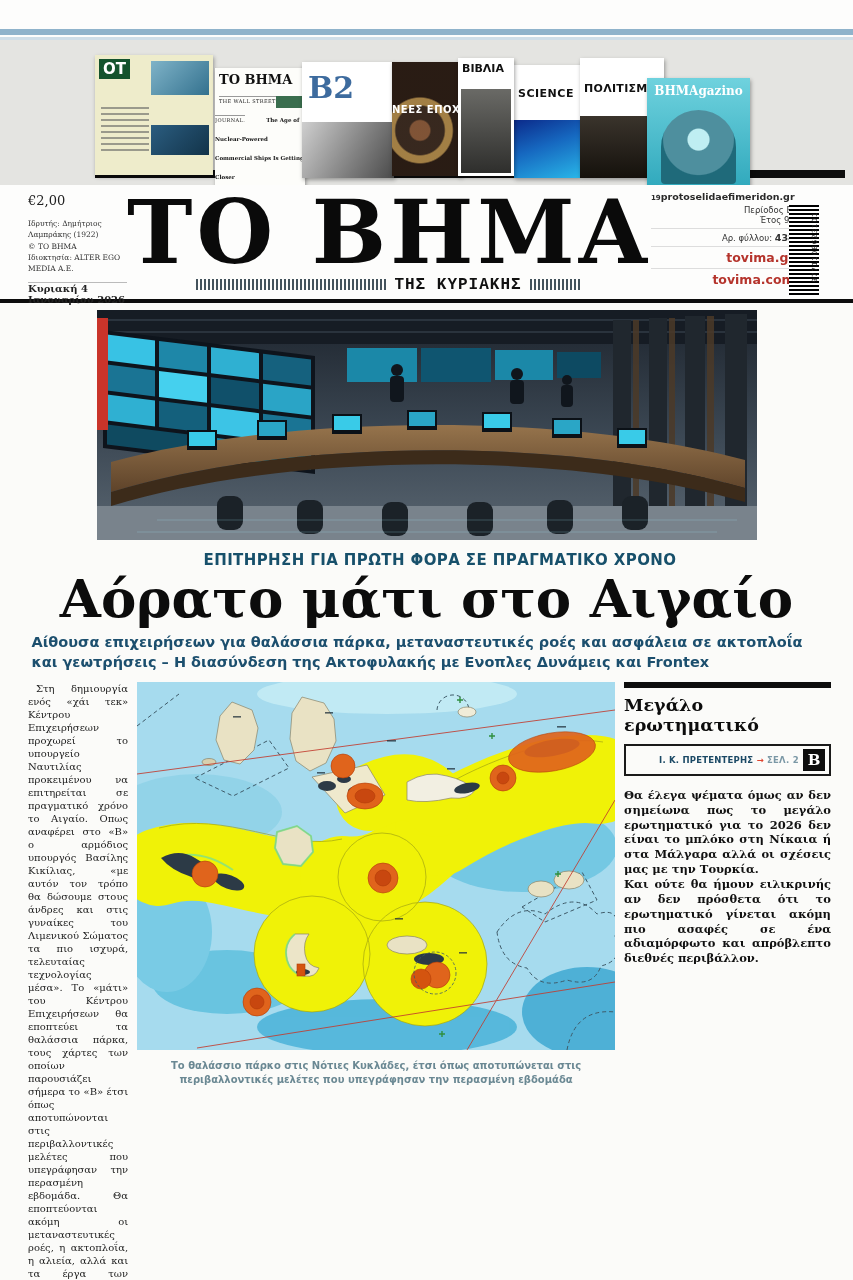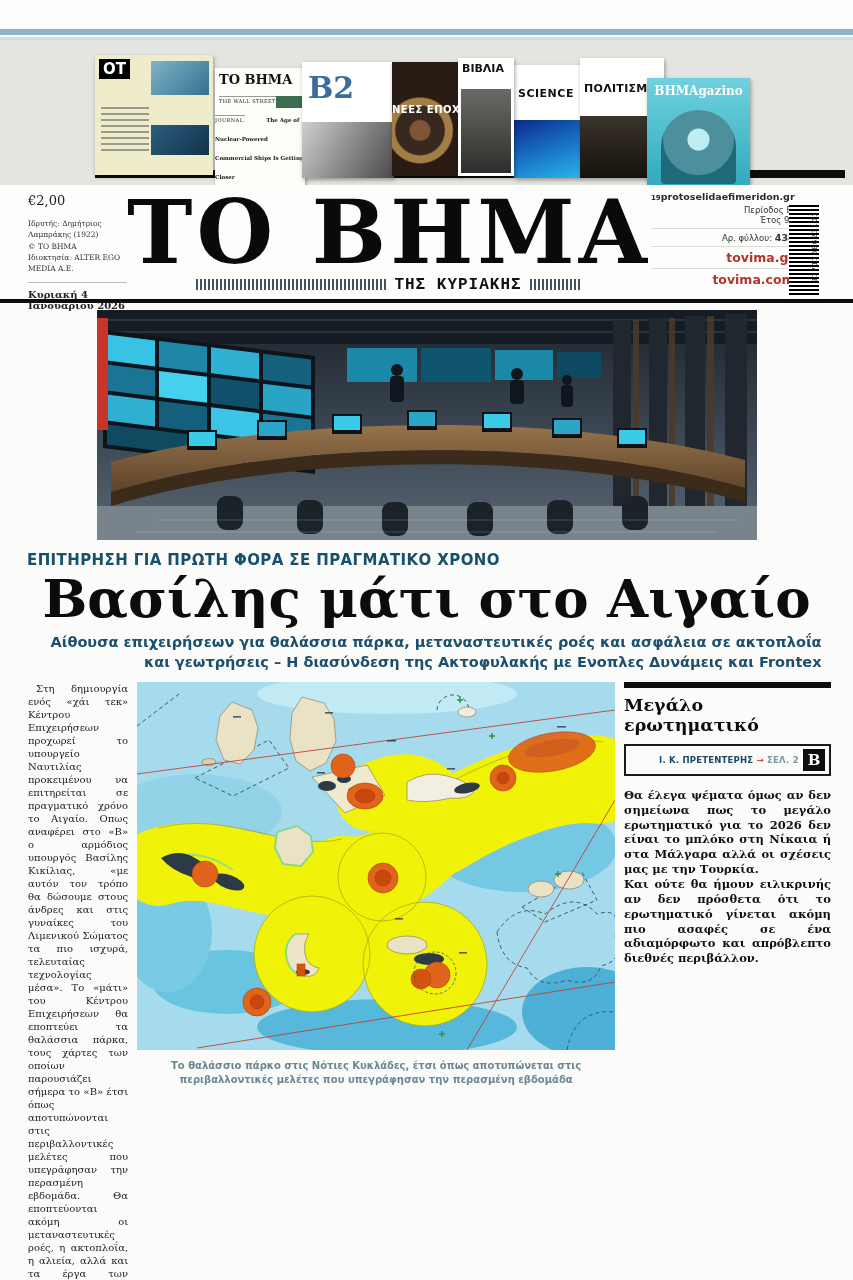--- a/index.html
+++ b/index.html
@@ -8,21 +8,21 @@
 
   
   .topband { position:relative; height:185px; background:#fdfdfc; }
   .blue-rule  { position:absolute; top:29px; left:0; width:100%; height:6px; background:#8fb3cb; }
   .blue-rule2 { position:absolute; top:37px; left:0; width:100%; height:3px; background:#cfdee8; }
   .gray-area  { position:absolute; top:40px; left:0; width:100%; height:145px; background:#e4e4e1; }
   .black-underbar { position:absolute; top:170px; left:95px; width:750px; height:8px; background:#0d0d0d; }
   .cover { position:absolute; box-shadow:1px 2px 4px rgba(0,0,0,.35); overflow:hidden; background:#fff; }
   .cover .ttl { display:block; font-weight:bold; white-space:nowrap; }
   .c-ot   { left:95px;  top:55px;  width:118px; height:120px; background:#eeeccb; }
-  .c-ot .ot-badge { position:absolute; left:4px; top:4px; background:#000000; color:#fff; font-size:15px; font-weight:bold; padding:1px 4px; }
+  .c-ot .ot-badge { position:absolute; left:4px; top:4px; background:#14532d; color:#fff; font-size:15px; font-weight:bold; padding:1px 4px; }
   .c-ot .ph1 { position:absolute; right:4px; top:6px;  width:58px; height:34px; background:linear-gradient(135deg,#7fb3c8,#33718e); }
   .c-ot .ph2 { position:absolute; right:4px; top:70px; width:58px; height:30px; background:linear-gradient(135deg,#2b5d80,#123349); }
   .c-ot .ln  { position:absolute; left:6px;  top:52px; width:48px; height:44px; background:repeating-linear-gradient(#9a9a8c 0 2px,transparent 2px 6px); }
   .c-wsj  { left:215px; top:68px;  width:90px;  height:120px; background:#fdfdfa; }
   .c-wsj .ttl { font-family:"DejaVu Serif",serif; font-size:13px; color:#111; margin:4px 4px 1px; }
   .c-wsj .sub { font-family:"DejaVu Serif",serif; font-size:5px; letter-spacing:.4px; color:#222; margin:0 4px; border-top:1px solid #999; padding-top:1px; }
   .c-wsj .art { margin:3px 4px; height:52px; background:linear-gradient(#bfe2ee 0 55%, #9fd08a 55% 100%); position:relative; }
   .c-wsj .art::after { content:""; position:absolute; left:18px; bottom:18px; width:38px; height:12px; background:#3a6e4e; }
   .c-wsj .cap { font-family:"DejaVu Serif",serif; font-size:5.5px; font-weight:bold; color:#111; margin:1px 4px; line-height:1.2; }
   .c-b2   { left:302px; top:62px;  width:92px;  height:116px; background:#fff; }
@@ -42,21 +42,21 @@
   .c-pol .ph { position:absolute; left:0; right:0; bottom:0; height:62px; background:linear-gradient(#3a342c,#15110c); }
   .c-mag  { left:647px; top:78px;  width:103px; height:112px; background:linear-gradient(#6fd2de,#2fa8bc); }
   .c-mag .ttl { color:#fff; font-size:12px; font-family:"DejaVu Serif",serif; text-align:center; margin-top:6px; }
   .c-mag .ph { position:absolute; left:14px; right:14px; bottom:6px; height:74px; border-radius:50% 50% 4px 4px; background:radial-gradient(circle at 50% 40%, #bfeef2 0 18%, #4e8f9e 20% 60%, #1f6a7a 62% 100%); }
 
   
   .masthead { display:flex; padding:6px 24px 0 28px; height:118px; border-bottom:4px solid #0d0d0d; background:#fdfdfc; position:relative; }
   .mh-left { width:168px; font-family:"DejaVu Serif",serif; color:#222; }
   .price { font-size:13px; margin:2px 0 10px; }
   .mh-small { font-size:7.5px; line-height:1.5; color:#333; }
-  .mh-date { font-size:10px; font-weight:bold; border-top:1px solid #bbb; margin-top:8px; padding-top:6px; }
+  .mh-date { font-size:10px; font-weight:bold; border-top:1px solid #bbb; margin-top:8px; }
   .mh-center { flex:1; text-align:center; position:relative; }
   .paper-title { font-family:"DejaVu Serif",serif; font-weight:bold; font-size:88px; line-height:.94; color:#0a0a0a; letter-spacing:4px; white-space:nowrap; }
   .title-row { display:flex; align-items:center; justify-content:center; gap:8px; margin-top:2px; }
   .bc-strip { height:11px; background:repeating-linear-gradient(90deg,#44535c 0 2px,transparent 2px 4px); }
   .bc-strip.w1 { width:190px; } .bc-strip.w2 { width:52px; }
   .edition { font-family:Liberation Mono, monospace; font-weight:bold; font-size:16px; color:#111; letter-spacing:1px; }
   .mh-right { width:178px; font-size:8.5px; color:#333; display:flex; }
   .mh-right-info { flex:1; text-align:right; padding-right:6px; }
   .watermark { font-weight:bold; color:#2a2a2a; font-size:9.5px; white-space:nowrap; }
   .watermark .sup { font-size:7px; }
@@ -65,23 +65,23 @@
   .site { color:#b5342c; font-weight:bold; font-size:12.5px; }
   .barcode { width:40px; position:relative; }
   .barcode .bars { position:absolute; top:14px; right:10px; width:30px; height:92px; background:repeating-linear-gradient(#000 0 2px,#fff 2px 4px); }
   .barcode .num { position:absolute; top:52px; right:-22px; transform:rotate(-90deg); font-size:7px; color:#222; letter-spacing:1px; white-space:nowrap; }
 
   
   .photo-wrap { width:660px; margin:7px auto 0; position:relative; }
   .red-flag { position:absolute; left:0; top:8px; width:11px; height:112px; background:#c9342a; }
 
   
-  .kicker { font-weight:bold; font-size:15px; color:#17506b; letter-spacing:.4px; margin-top:7px;padding-left:27px; }
+  .kicker { text-align:center; font-weight:bold; font-size:15px; color:#17506b; letter-spacing:.4px; margin-top:7px;padding-left:27px; }
   .headline { text-align:center; font-family:"DejaVu Serif",serif; font-weight:bold; font-size:53px; color:#0c0c0c; line-height:1.02; margin-top:2px; }
-  .dek { text-align:right; font-weight:bold; font-size:14.5px; color:#1c4f6e; line-height:1.35; margin:8px auto 0; width:790px; }
+  .dek { text-align:left; font-weight:bold; font-size:14.5px; color:#1c4f6e; line-height:1.35; margin:8px auto 0; width:790px; }
 
   
   .cols { display:flex; padding:10px 22px 0 28px; gap:9px; }
   .story-col { width:152px; font-family:"DejaVu Serif",serif; font-size:10px; line-height:1.3; color:#1c1c1c; text-align:justify; }
   .story-col p { text-indent:8px; }
   .pageref { font-size:8.5px; font-weight:bold; color:#7b98a6; letter-spacing:.3px; }
   .arrow { color:#e04530; font-weight:bold; }
   .map-col { width:478px; }
   .map-cap { text-align:center; font-size:10px; font-weight:bold; color:#6a8893; line-height:1.35; margin-top:5px; }
 
@@ -292,21 +292,21 @@
     </g>
     <g stroke="#9fe6f2" opacity=".25">
         <line x1="60" y1="210" x2="640" y2="210"></line>
         <line x1="40" y1="222" x2="620" y2="222"></line>
       </g>
   </svg>
   <div class="red-flag"></div>
 </div>
 
 <div class="kicker">ΕΠΙΤΗΡΗΣΗ ΓΙΑ ΠΡΩΤΗ ΦΟΡΑ ΣΕ ΠΡΑΓΜΑΤΙΚΟ ΧΡΟΝΟ</div>
-<h1 class="headline">Βασίλης μάτι στο Αιγαίο</h1>
+<h1 class="headline">Αόρατο μάτι στο Αιγαίο</h1>
 <div class="dek">Αίθουσα επιχειρήσεων για θαλάσσια πάρκα, μεταναστευτικές ροές και ασφάλεια σε ακτοπλοΐα και γεωτρήσεις – Η διασύνδεση της Ακτοφυλακής με Ενοπλες Δυνάμεις και Frontex</div>
 
 <div class="cols">
 
   <div class="story-col">
     <p>Στη δημιουργία ενός «χάι τεκ» Κέντρου Επιχειρήσεων προχωρεί το υπουργείο Ναυτιλίας προκειμένου να επιτηρείται σε πραγματικό χρόνο το Αιγαίο. Οπως αναφέρει στο «Β» ο αρμόδιος υπουργός Βασίλης Κικίλιας, «με αυτόν τον τρόπο θα δώσουμε στους άνδρες και στις γυναίκες του Λιμενικού Σώματος τα πιο ισχυρά, τελευταίας τεχνολογίας μέσα». Το «μάτι» του Κέντρου Επιχειρήσεων θα εποπτεύει τα θαλάσσια πάρκα, τους χάρτες των οποίων παρουσιάζει σήμερα το «Β» έτσι όπως αποτυπώνονται στις περιβαλλοντικές μελέτες που υπεγράφησαν την περασμένη εβδομάδα. Θα εποπτεύονται ακόμη οι μεταναστευτικές ροές, η ακτοπλοΐα, η αλιεία, αλλά και τα έργα των γεωτρήσεων. Αποφασιστικής σημασίας σε αυτή την κατεύθυνση είναι η κατόπτευση από τους δορυφόρους της Google, καθώς και η διασύνδεση στη λογική της ενιαίας πλατφόρμας ανταλλαγής στοιχείων και πληροφοριών με τις Ενοπλες Δυνάμεις και τη Frontex. Πώς θα διαμορφωθούν οι ισορροπίες στο Αιγαίο δεδομένης και της «απρόβλεπτης» Τουρκίας.</p>
 
   </div>
 
   <div class="map-col">

